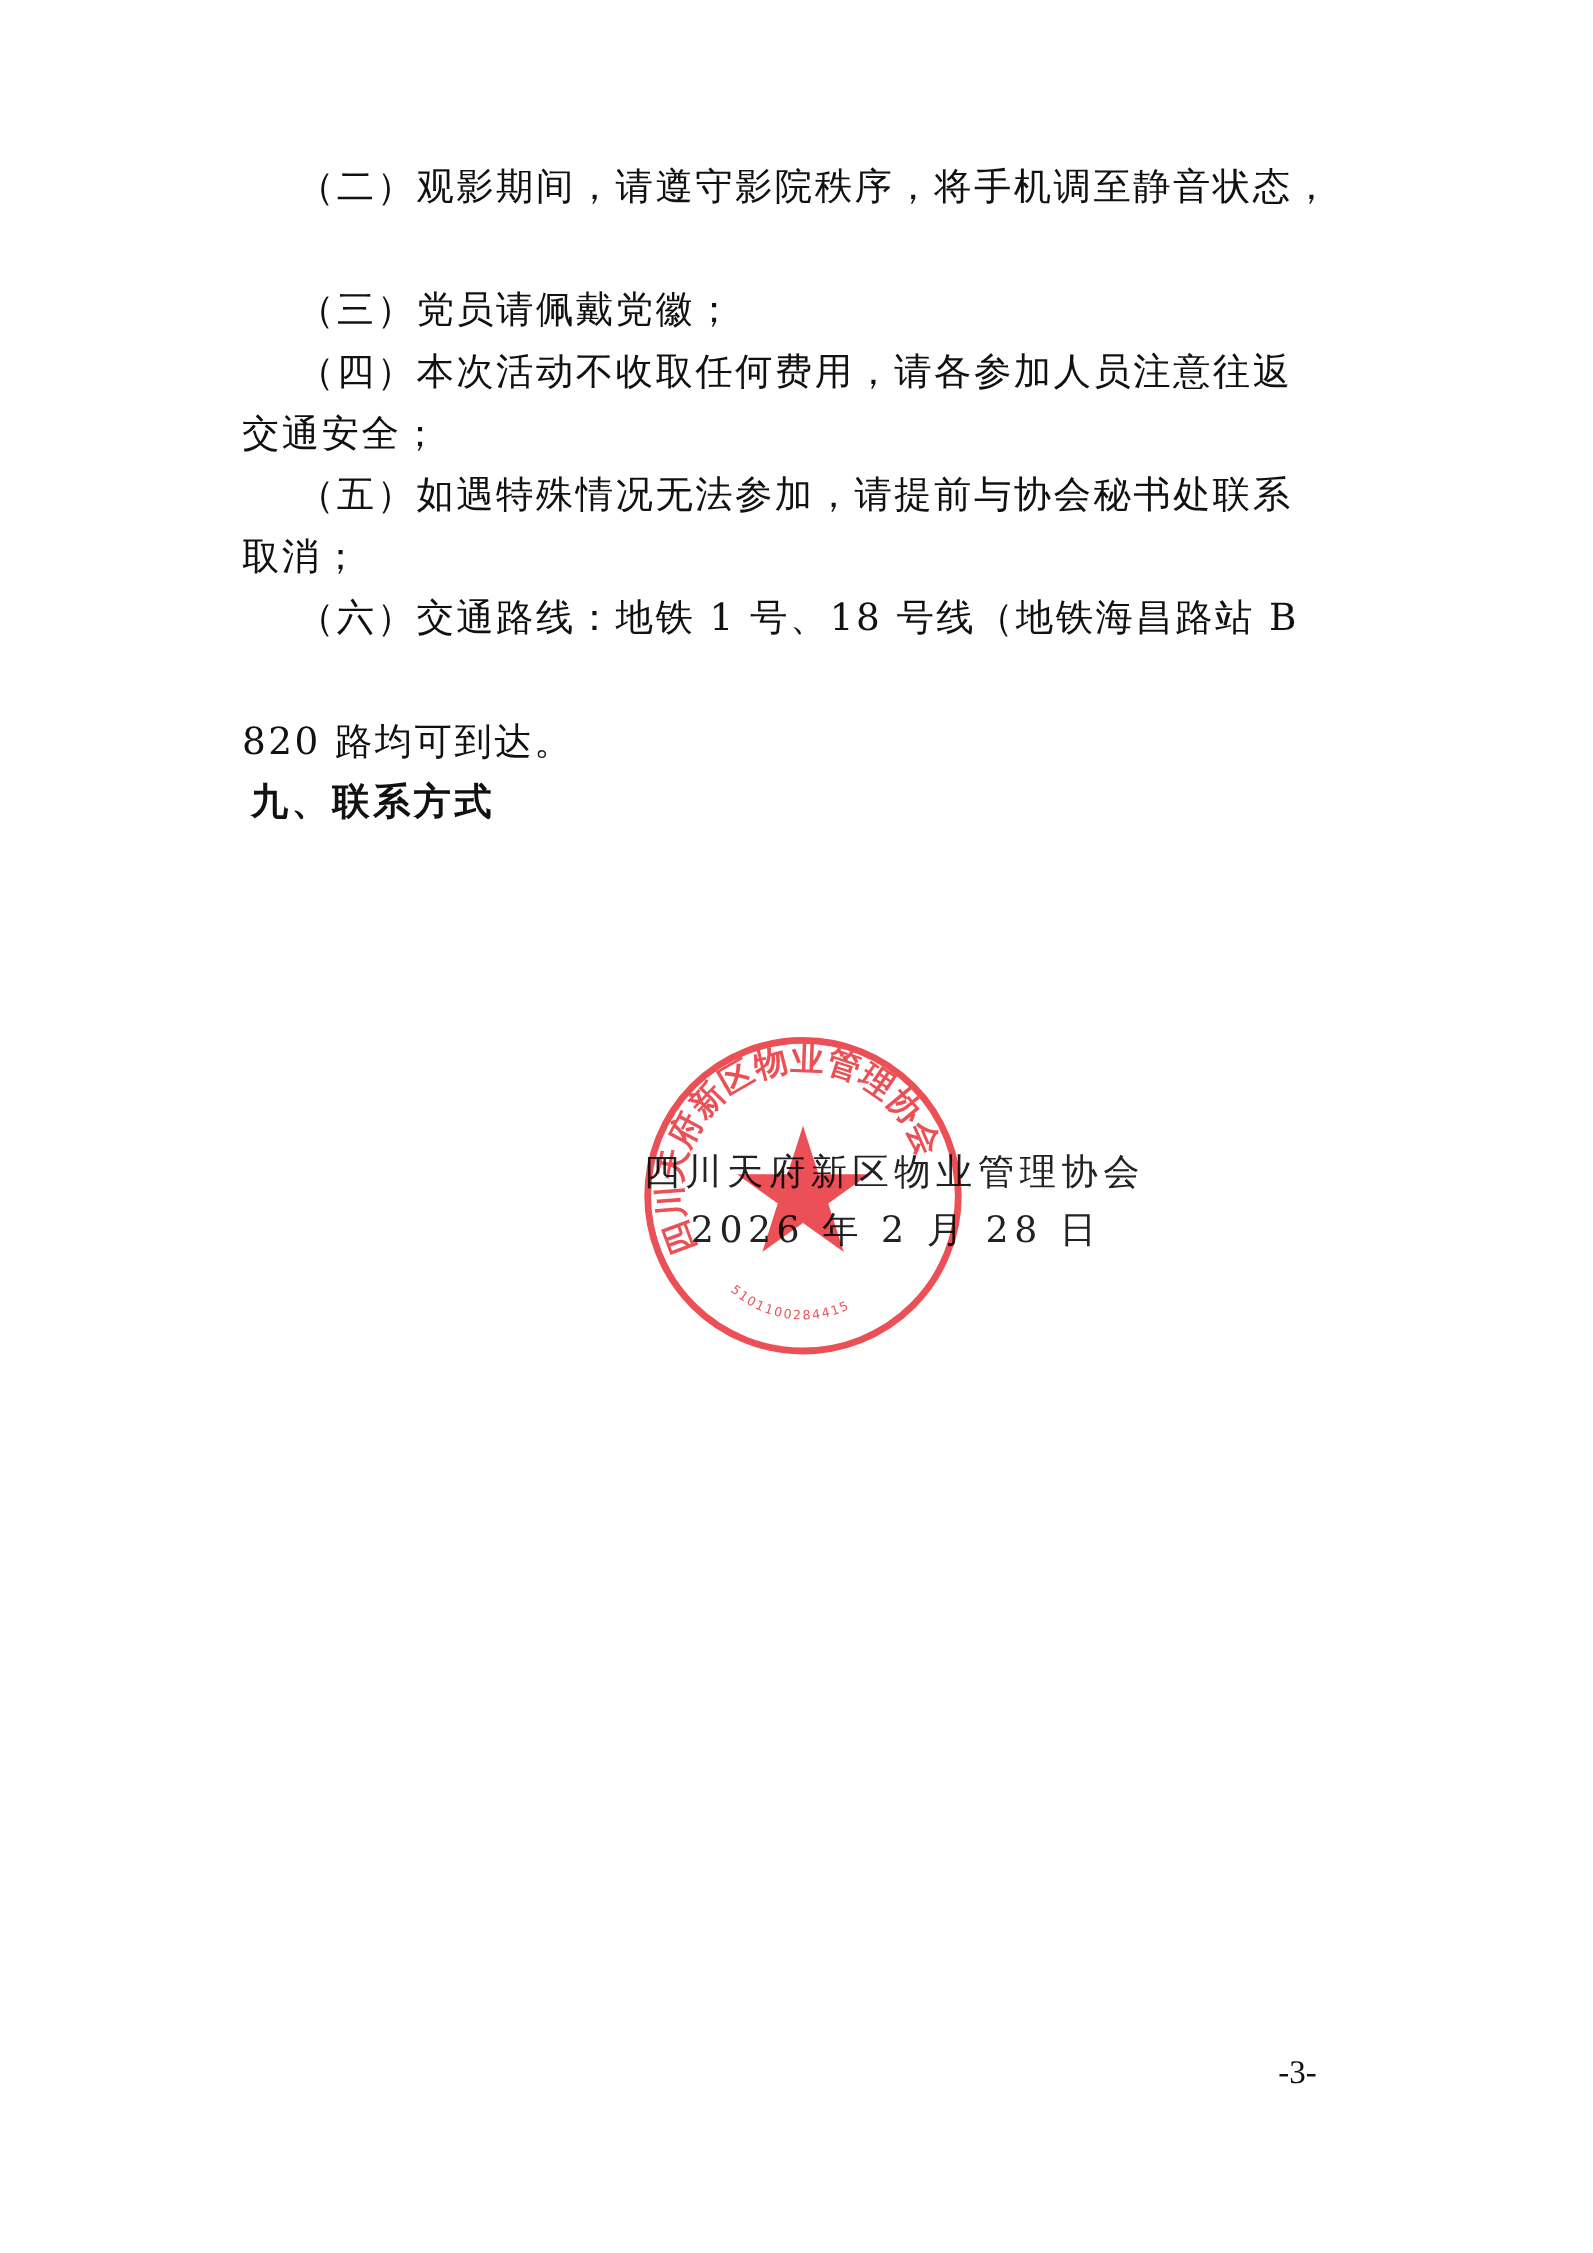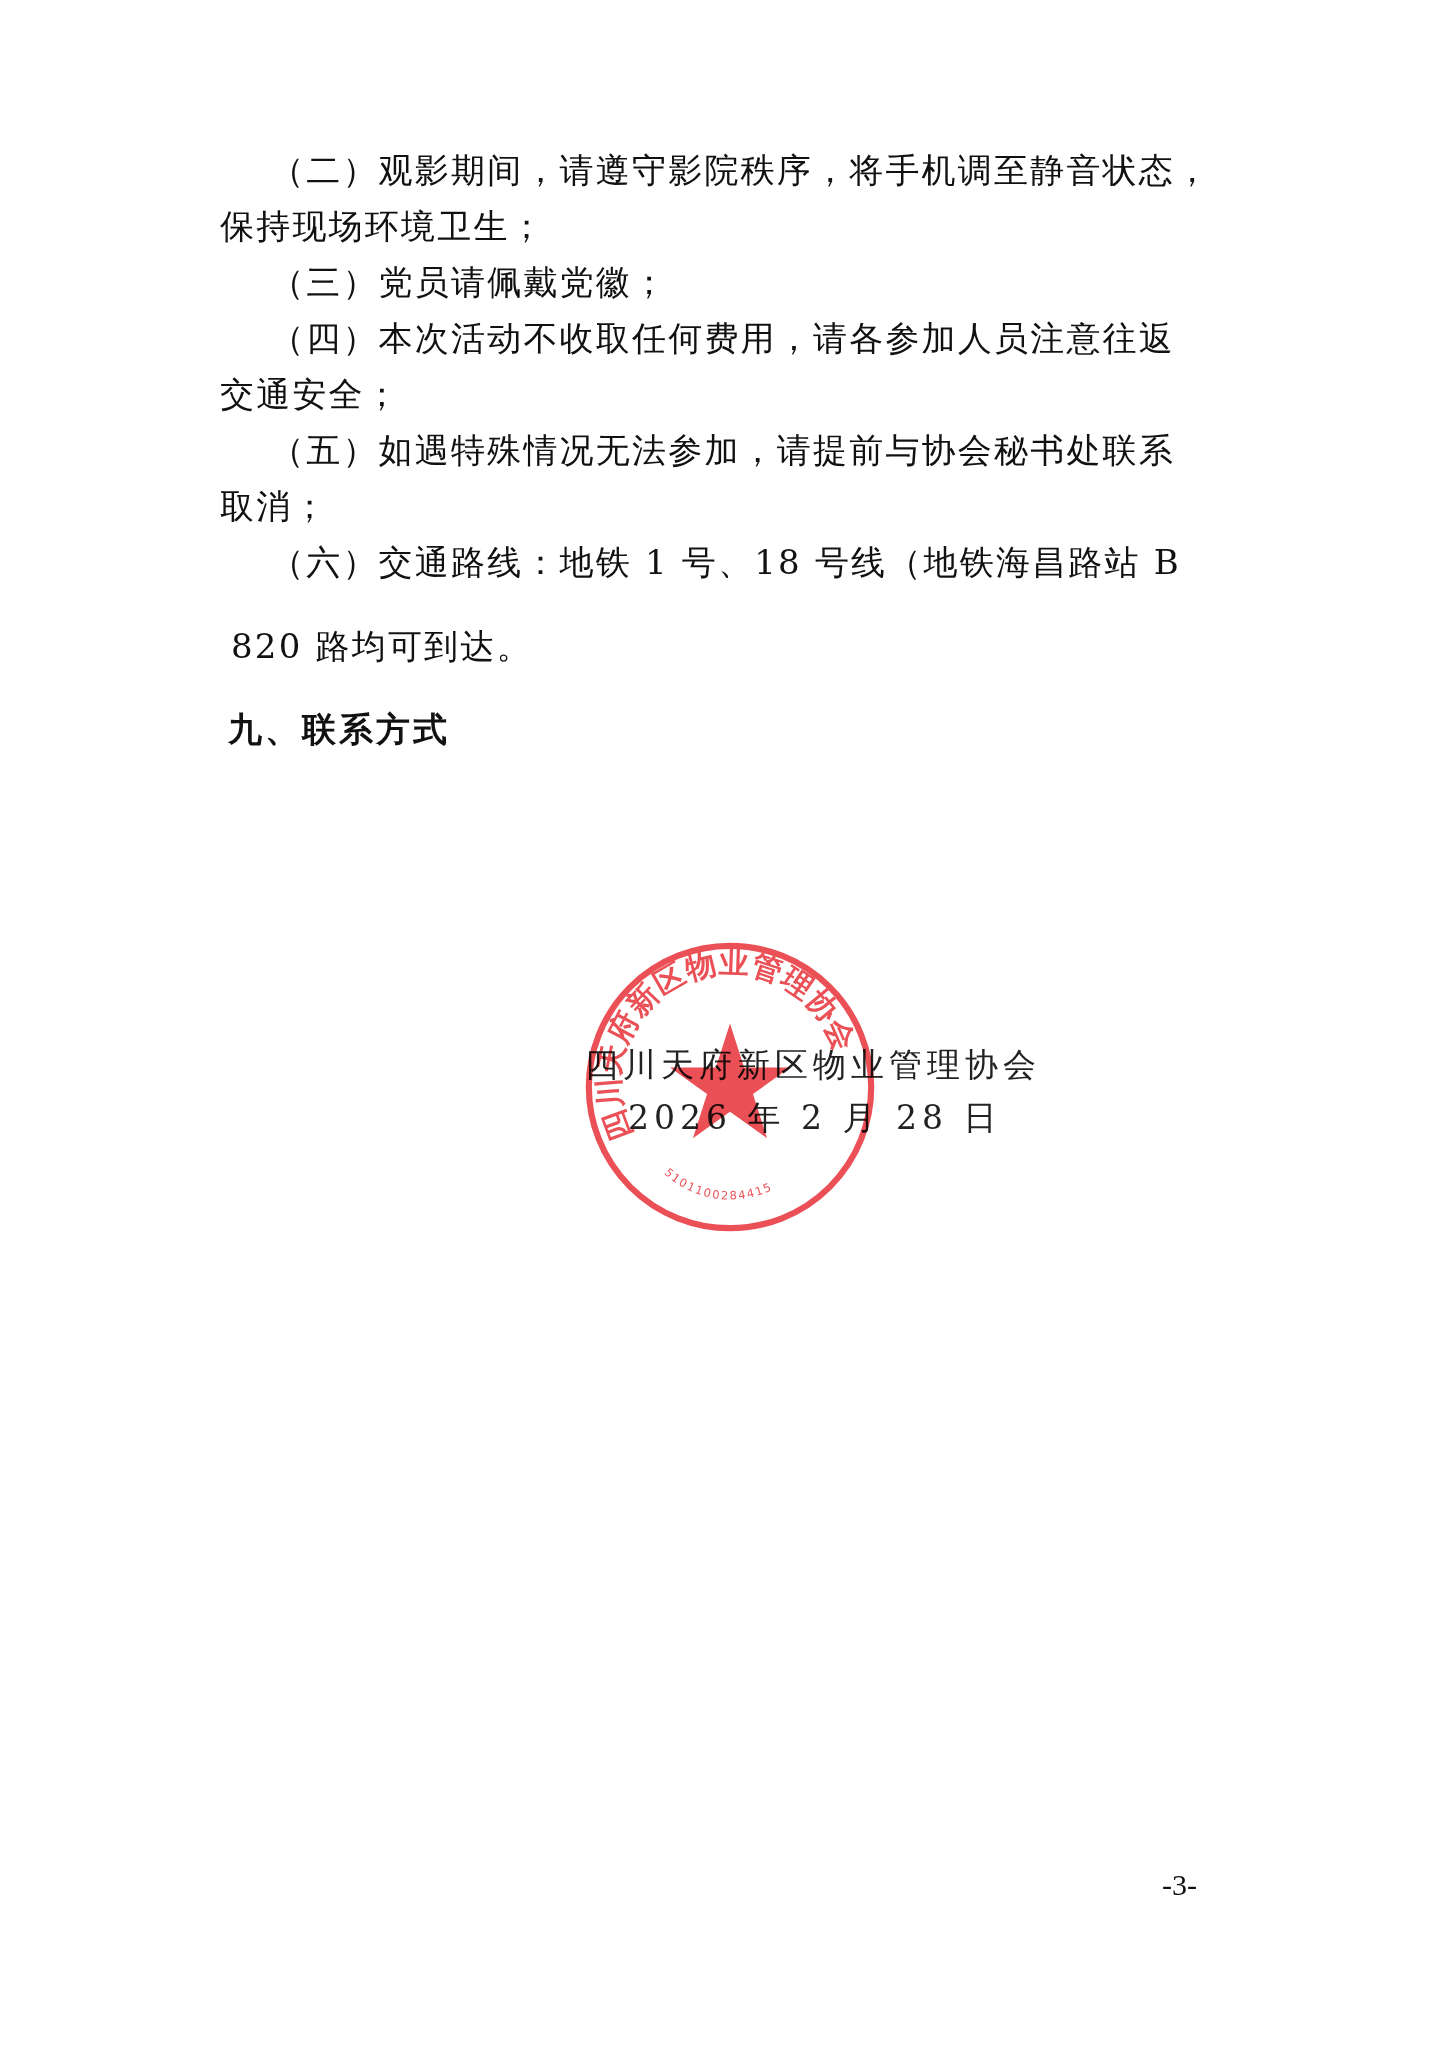--- a/index.html
+++ b/index.html
@@ -61,32 +61,31 @@
       opacity: 0.88;
       mix-blend-mode: multiply;
     }
   </style>
 </head>
 <body>
 
 <div class="page">
 
   <div class="line indent" style="top:150px;">（二）观影期间，请遵守影院秩序，将手机调至静音状态，</div>
-  <div class="line" style="top:206px;">保持现场环境卫生；</div>
 
   <div class="line indent" style="top:262px;">（三）党员请佩戴党徽；</div>
 
   <div class="line indent" style="top:318px;">（四）本次活动不收取任何费用，请各参加人员注意往返</div>
   <div class="line" style="top:374px;">交通安全；</div>
 
   <div class="line indent" style="top:430px;">（五）如遇特殊情况无法参加，请提前与协会秘书处联系</div>
   <div class="line" style="top:486px;text-align:right;">取消；</div>
 
   <div class="line indent" style="top:542px;">（六）交通路线：地铁 1 号、18 号线（地铁海昌路站 B</div>
-  <div class="line" style="top:626px;margin-left:11px;">820 路均可到达。</div>
+  <div class="line" style="top:654px;">820 路均可到达。</div>
 
   <div class="line indent heading" style="top:710px; left:228px;">九、联系方式</div>
 
 
   <div class="signature" style="left:585px; top:1045px;">四川天府新区物业管理协会</div>
   <div class="signature" style="left:628px; top:1098px;">2026 年 2 月 28 日</div>
 
   <svg class="stamp" viewBox="0 0 340 340" style="left:580px; top:937px; width:300px; height:300px;">
     <defs>
       <path id="ringPath" d="M 60 225 A 125 125 0 1 1 280 225" fill="none"></path>

